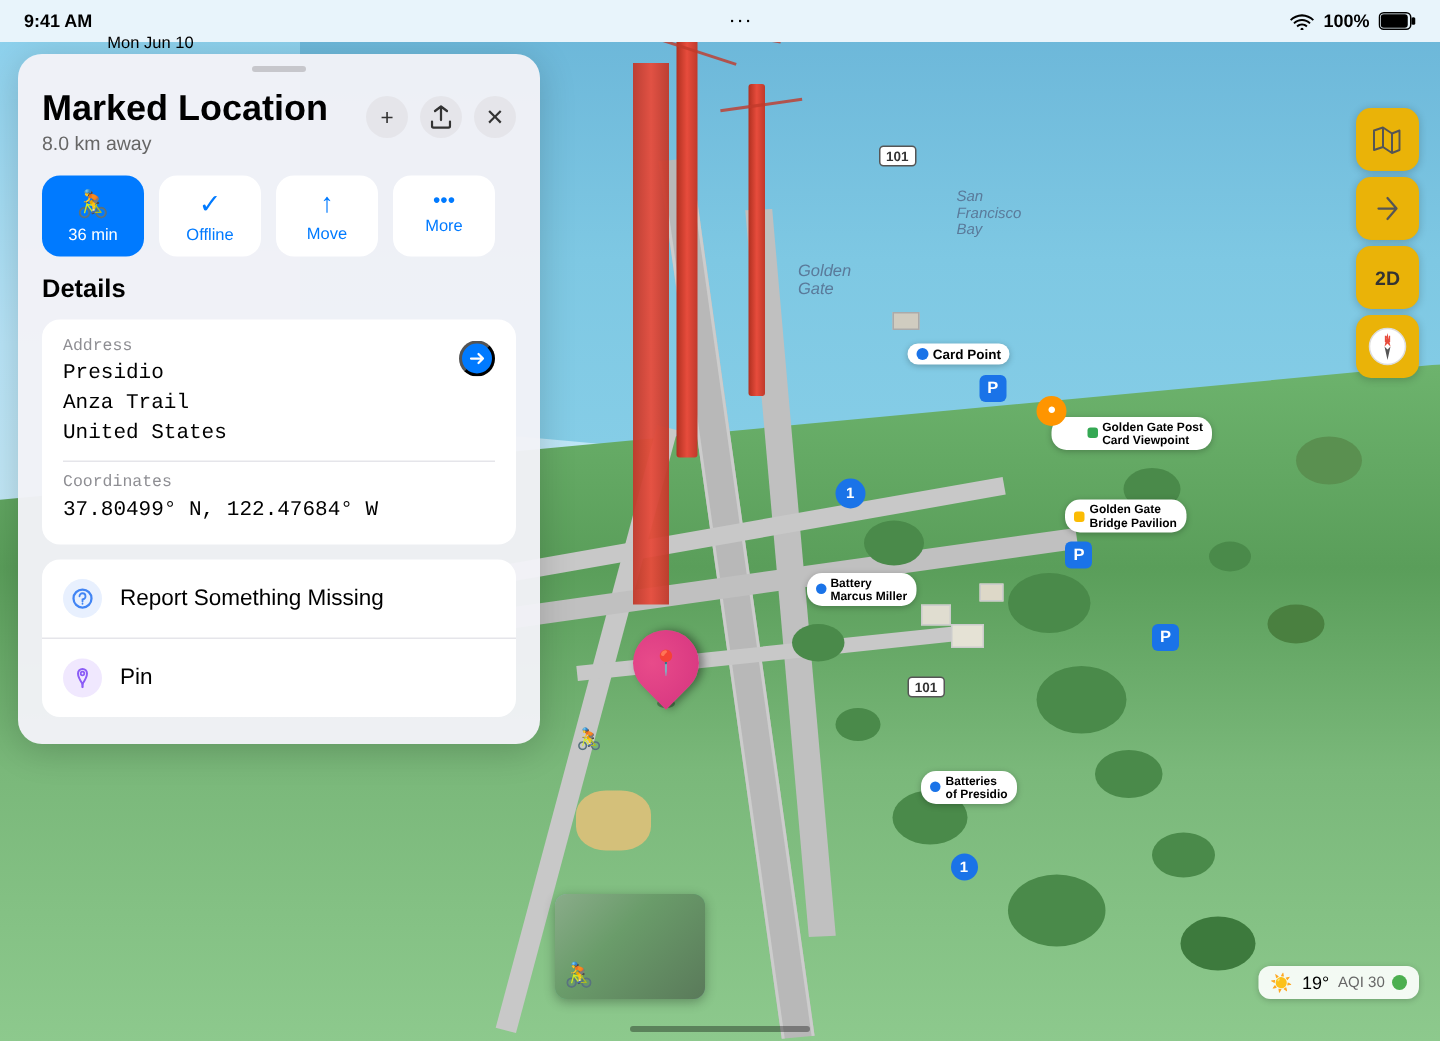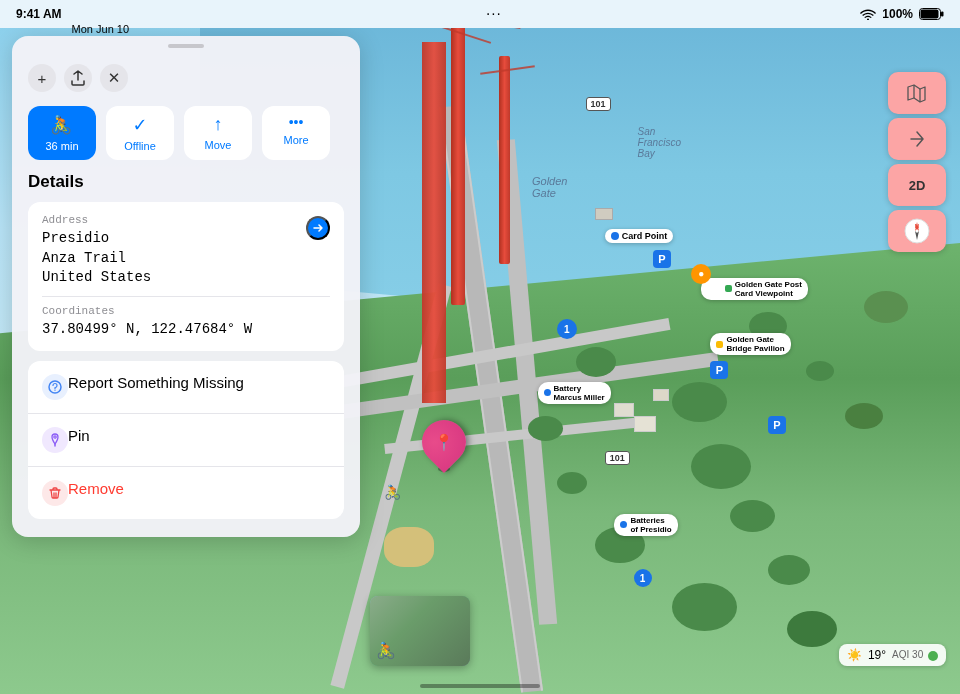--- a/index.html
+++ b/index.html
@@ -364,21 +364,22 @@
 
     
     .action-list {
       background: white;
       border-radius: 12px;
       overflow: hidden;
       margin-bottom: 10px;
     }
     .action-list-item {
       display: flex;
-      align-items: flex-start;
+      align-items: center;
+      gap: 12px;
       padding: 13px 14px;
       cursor: pointer;
       border-bottom: 1px solid #e5e5ea;
     }
     .action-list-item:last-child {
       border-bottom: none;
     }
     .action-list-icon {
       width: 26px;
       height: 26px;
@@ -401,23 +402,23 @@
     .map-controls {
       position: absolute;
       right: 14px;
       top: 72px;
       display: flex;
       flex-direction: column;
       gap: 4px;
       z-index: 40;
     }
     .map-control-btn {
-      width: 58px;
+      width: 42px;
       height: 42px;
-      background: #fca5a5;
+      background: #eab308;
       border-radius: 10px;
       display: flex;
       align-items: center;
       justify-content: center;
       cursor: pointer;
       box-shadow: 0 1px 6px rgba(0,0,0,0.2);
       font-size: 18px;
       color: #333;
       border: none;
     }
@@ -627,20 +628,24 @@
 <div class="top-dots">
   <div class="top-dot"></div>
   <div class="top-dot"></div>
   <div class="top-dot"></div>
 </div>
 
 <div class="panel">
   <div class="panel-drag-handle"></div>
 
   <div class="panel-header">
+    <div class="panel-title-area">
+      <div class="panel-title">Marked Location</div>
+      <div class="panel-subtitle">8.0 km away</div>
+    </div>
     <div class="panel-header-buttons">
       <button class="header-icon-btn">+</button>
       <button class="header-icon-btn">
         <svg width="14" height="16" viewBox="0 0 14 16" fill="none">
           <path d="M7 1v9M3 4l4-3 4 3M1 11v3a1 1 0 001 1h10a1 1 0 001-1v-3" stroke="#333" stroke-width="1.5" stroke-linecap="round" stroke-linejoin="round"></path>
         </svg>
       </button>
       <button class="header-icon-btn">✕</button>
     </div>
   </div>
@@ -701,28 +706,20 @@
       </div>
       <div class="action-list-item">
         <div class="action-list-icon" style="background:#f0e8fe;">
           <svg width="14" height="14" viewBox="0 0 14 14" fill="none">
             <path d="M7 1C5.3 1 4 2.3 4 4C4 6.5 7 11 7 11C7 11 10 6.5 10 4C10 2.3 8.7 1 7 1Z" stroke="#8b5cf6" stroke-width="1.3" fill="none"></path>
             <circle cx="7" cy="4" r="1.2" stroke="#8b5cf6" stroke-width="1.2" fill="none"></circle>
             <line x1="7" y1="11" x2="7" y2="13" stroke="#8b5cf6" stroke-width="1.5" stroke-linecap="round"></line>
           </svg>
         </div>
         <span class="action-list-label">Pin</span>
-      </div>
-      <div class="action-list-item">
-        <div class="action-list-icon" style="background:#fde8e8;">
-          <svg width="14" height="14" viewBox="0 0 14 14" fill="none">
-            <path d="M2 4h10M5 4V3a1 1 0 011-1h2a1 1 0 011 1v1M6 7v4M8 7v4M3 4l1 7a1 1 0 001 1h4a1 1 0 001-1l1-7" stroke="#ef4444" stroke-width="1.3" stroke-linecap="round" stroke-linejoin="round"></path>
-          </svg>
-        </div>
-        <span class="action-list-label red">Remove</span>
       </div>
     </div>
   </div>
 </div>
 
 <div class="map-controls">
   <button class="map-control-btn">
     <svg width="20" height="20" viewBox="0 0 20 20" fill="none">
       <path d="M1 4l6-2 6 4 5-2v13l-5 2-6-4-6 2V4z" stroke="#555" stroke-width="1.3" stroke-linejoin="round" fill="none"></path>
       <path d="M7 2v13M13 6v13" stroke="#555" stroke-width="1.3"></path>

